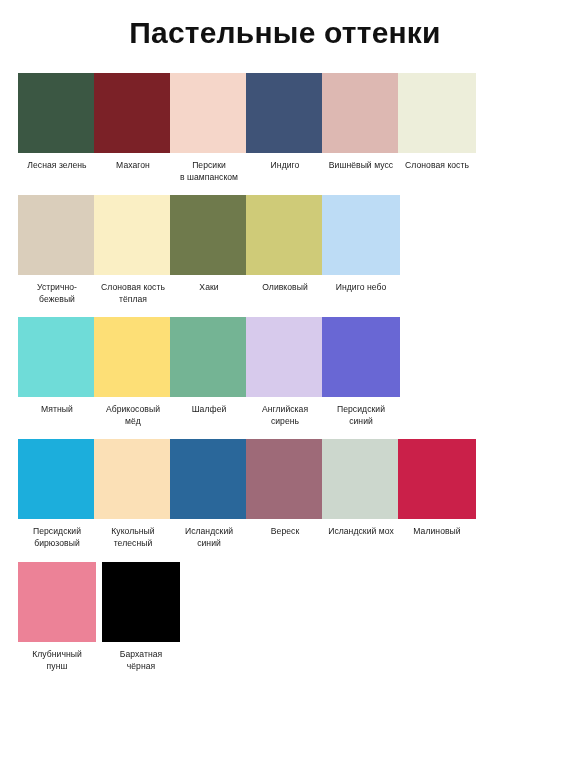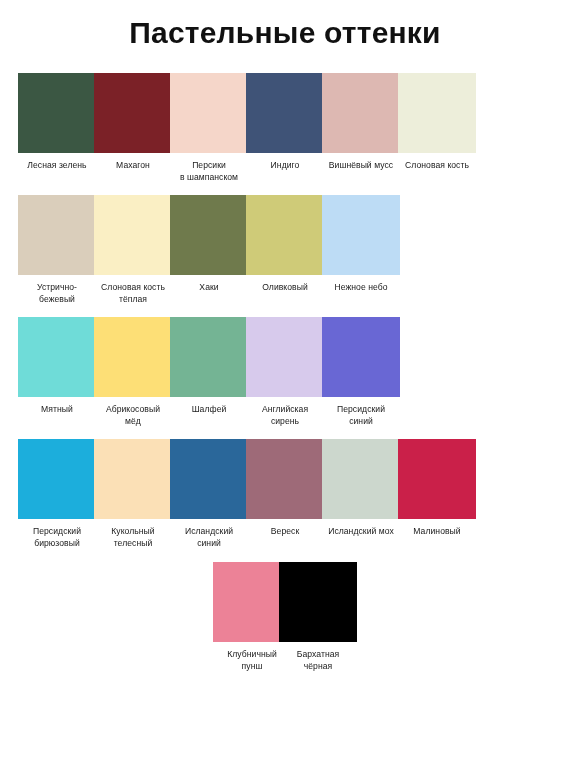--- a/index.html
+++ b/index.html
@@ -37,22 +37,22 @@
     padding: 0 25px;
     box-sizing: border-box;
   }
   .row {
     display: flex;
     justify-content: flex-start;
     gap: 12px;
     margin-bottom: 12px;
   }
   .row.centered {
-    justify-content: center;
-    gap: 2px;
+    justify-content: flex-start;
+    gap: 20px;
     margin-top: 13px;
   }
   .cell {
     width: 64px;
     display: flex;
     flex-direction: column;
     align-items: center;
   }
   .swatch {
     width: 78px;
@@ -125,21 +125,21 @@
       <div class="cell">
         <span class="swatch" style="background-color: rgb(111, 122, 76);"></span>
         <span class="caption">Хаки</span>
       </div>
       <div class="cell">
         <span class="swatch" style="background-color: rgb(207, 203, 120);"></span>
         <span class="caption">Оливковый</span>
       </div>
       <div class="cell">
         <span class="swatch" style="background-color: rgb(189, 220, 245);"></span>
-        <span class="caption">Нежное небо</span>
+        <span class="caption">Индиго небо</span>
       </div>
     </div>
 
     <div class="row">
       <div class="cell">
         <span class="swatch" style="background-color: rgb(111, 220, 216);"></span>
         <span class="caption">Мятный</span>
       </div>
       <div class="cell">
         <span class="swatch" style="background-color: rgb(253, 223, 118);"></span>

